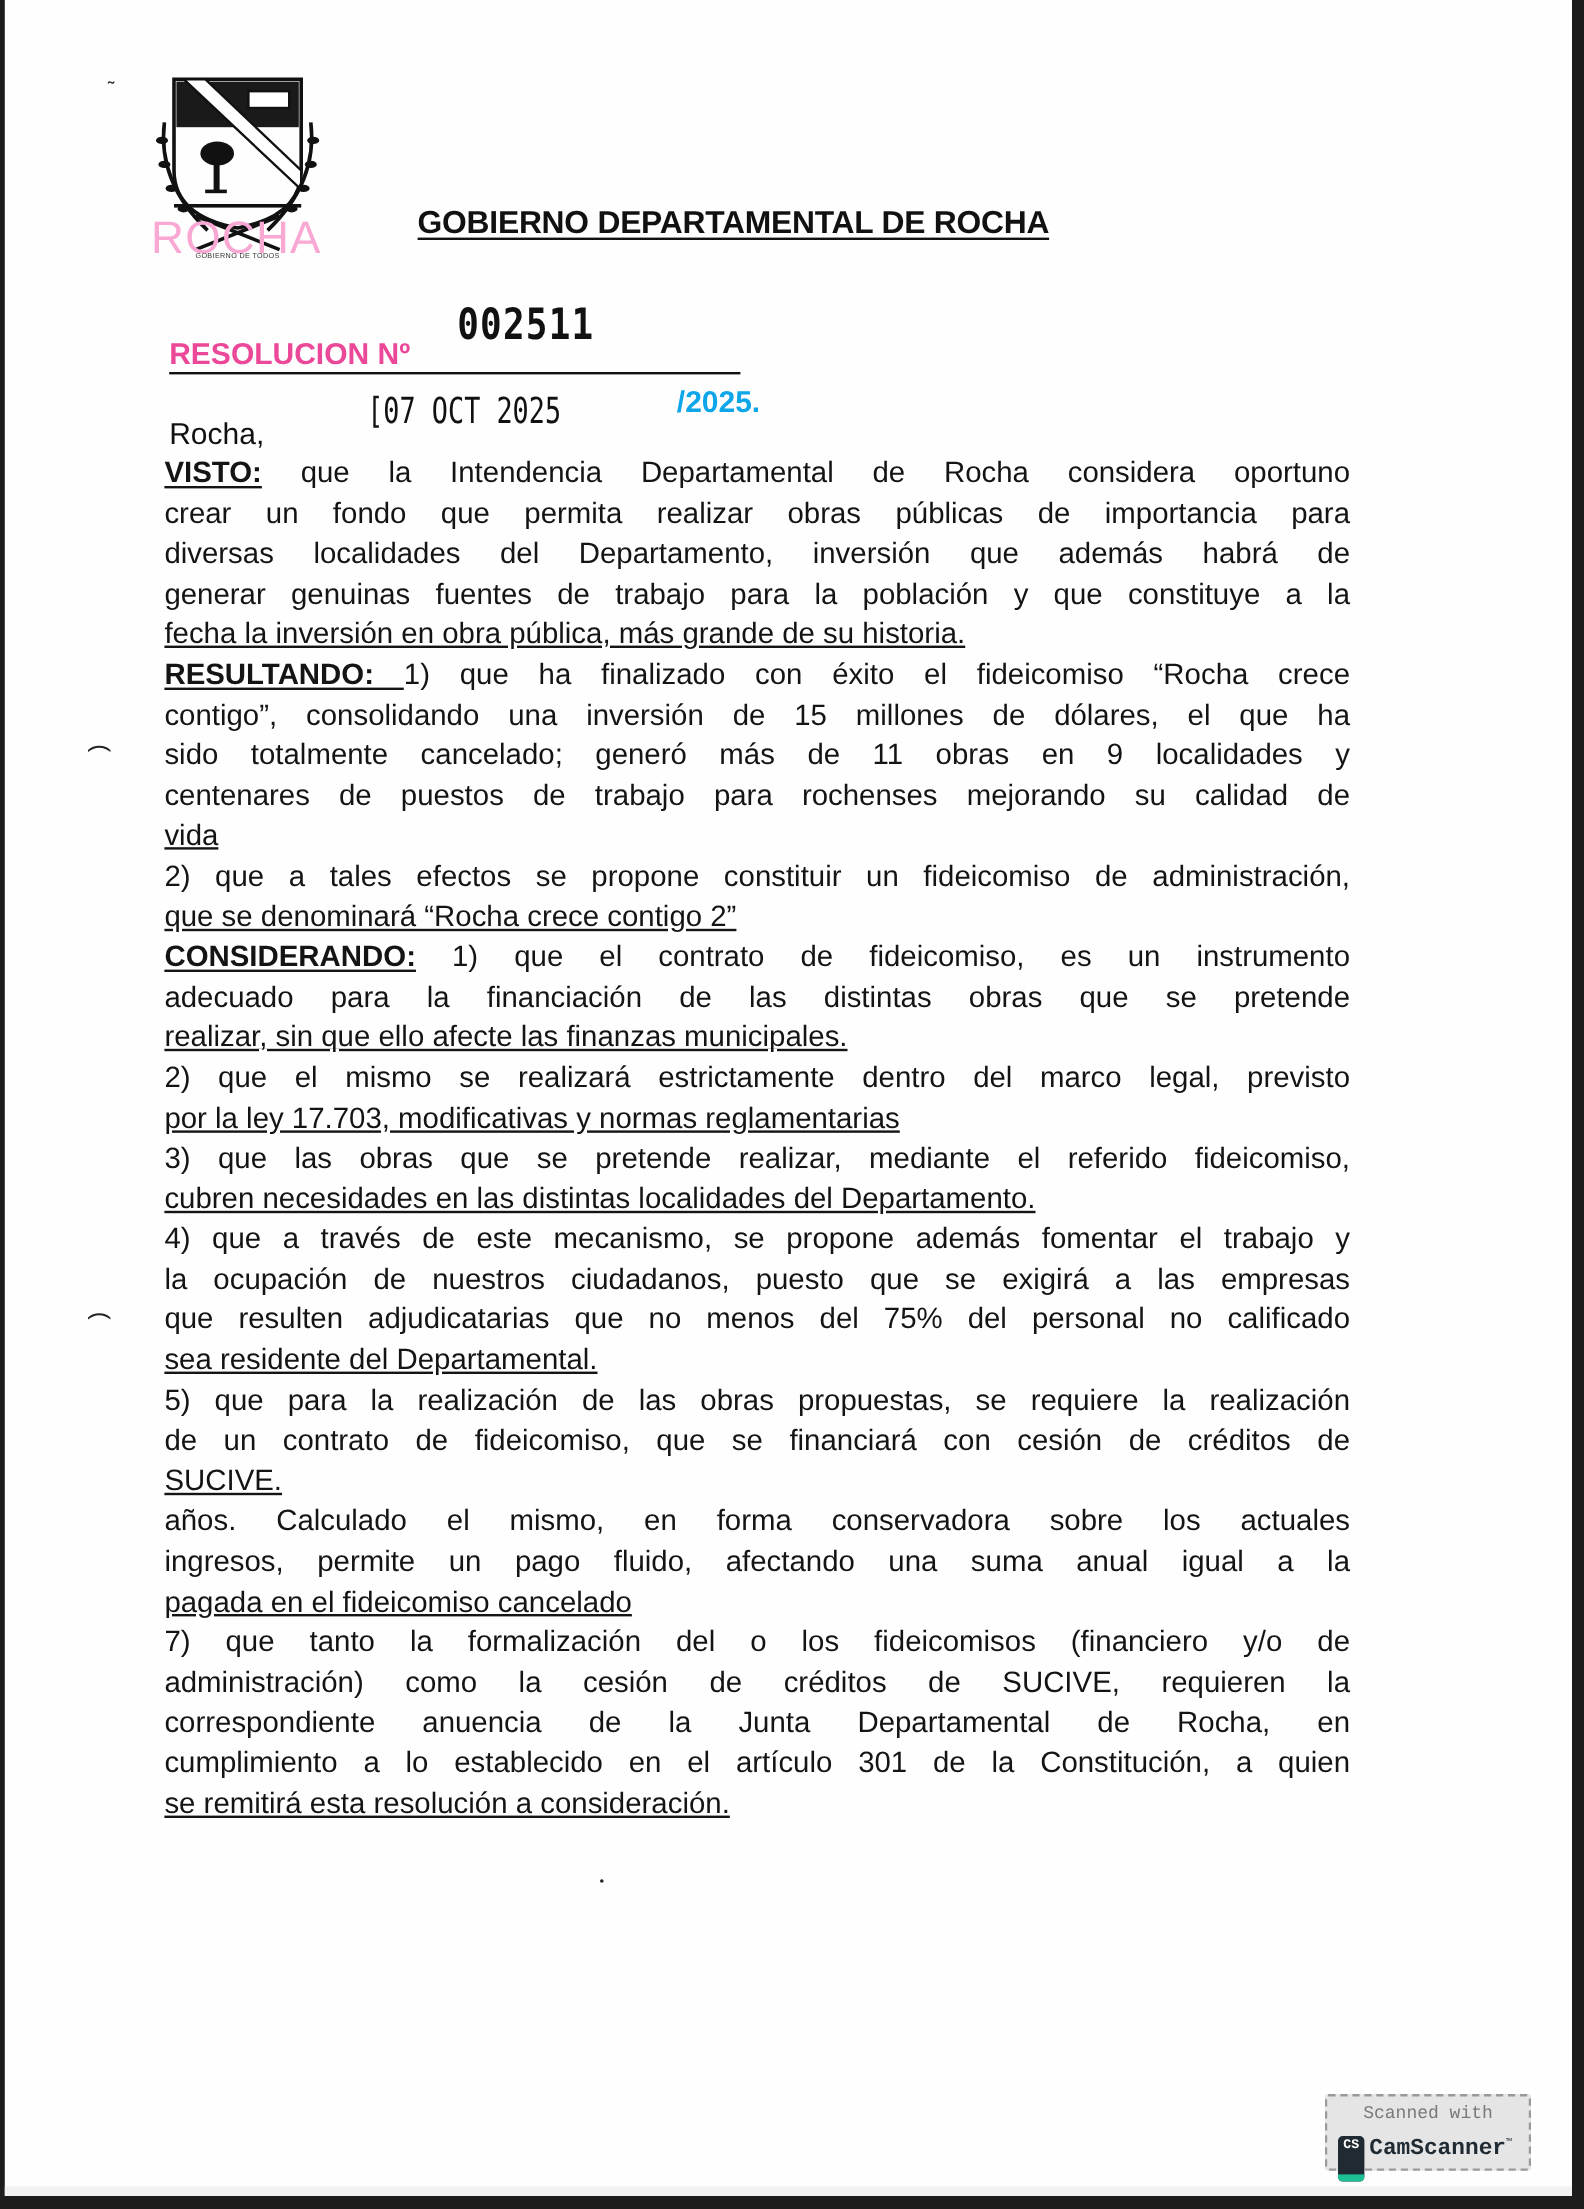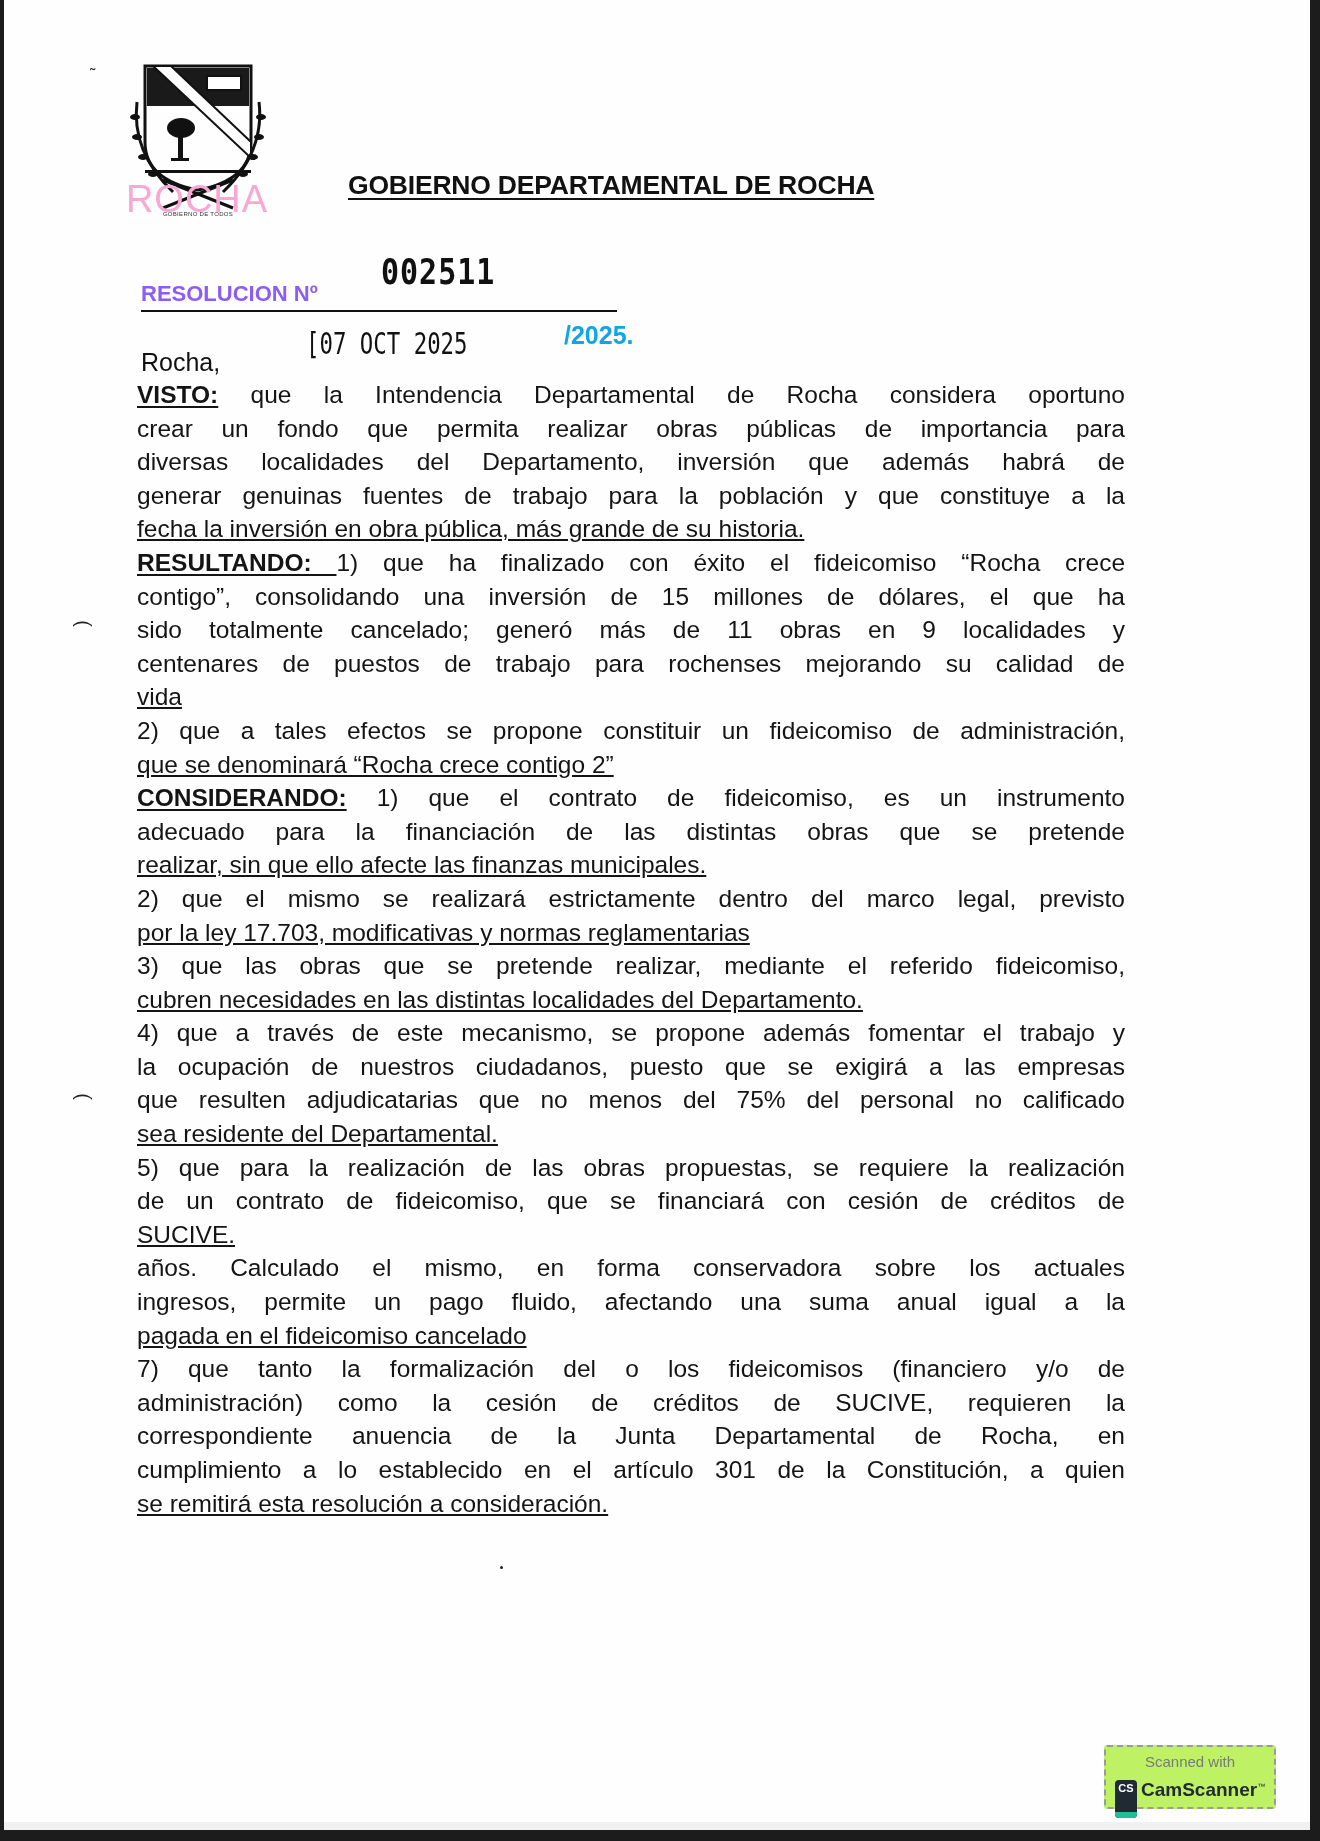--- a/index.html
+++ b/index.html
@@ -34,21 +34,21 @@
     font-size: 26.5px; font-weight: bold; color: #111;
     text-decoration: underline; text-underline-offset: 4px; text-decoration-thickness: 2px;
     letter-spacing: -0.2px; white-space: nowrap;
   }
   #res-line {
     position: absolute; left: 141px; top: 282px; width: 476px; height: 28px;
     border-bottom: 2px solid #111;
   }
   #res-label {
     position: absolute; left: 141px; top: 281px;
-    font-size: 22px; font-weight: bold; color: #8b5cf6; white-space: nowrap;
+    font-size: 25px; font-weight: bold; color: #ec4899; white-space: nowrap;
   }
   #res-year {
     position: absolute; left: 564px; top: 281px;
     font-size: 25px; font-weight: bold; color: #0ea5e9; white-space: nowrap; margin-top: 40px;
   }
   #res-number {
     position: absolute; left: 381px; top: 250px;
     font-family: "DejaVu Sans Mono", monospace; font-size: 30px; font-weight: bold;
     color: #111; letter-spacing: 1px; transform: scaleY(1.2); transform-origin: left top;
     white-space: nowrap;
@@ -70,21 +70,21 @@
   .line.last { text-align-last: left; text-decoration: underline; }
   .kw { font-weight: bold; text-decoration: underline; text-underline-offset: 3px; text-decoration-thickness: 2px; }
   .margin-mark {
     position: absolute; font-size: 20px; color: #222; transform: rotate(90deg);
   }
   #stray-dot {
     position: absolute; left: 500px; top: 1566px; width: 3px; height: 3px; background: #222; border-radius: 50%;
   }
   #cs-badge {
     position: absolute; left: 1104px; top: 1745px; width: 172px; height: 64px;
-    border: 2px dashed #9a9a9a; border-radius: 3px; background: #bef264; box-sizing: border-box;
+    border: 2px dashed #9a9a9a; border-radius: 3px; background: #e5e5e5; box-sizing: border-box; font-family: Liberation Mono, monospace;
   }
   #cs-scanned {
     position: absolute; left: 0; top: 6px; width: 100%; text-align: center;
     font-size: 15px; color: #7a7a7a;
   }
   #cs-icon {
     position: absolute; left: 9px; top: 33px; width: 22px; height: 38px; border-radius: 4px;
     background: #1f2a33; overflow: hidden;
   }
   #cs-icon-bottom { position: absolute; left: 0; bottom: 0; width: 100%; height: 6px; background: #1dbf95; }

